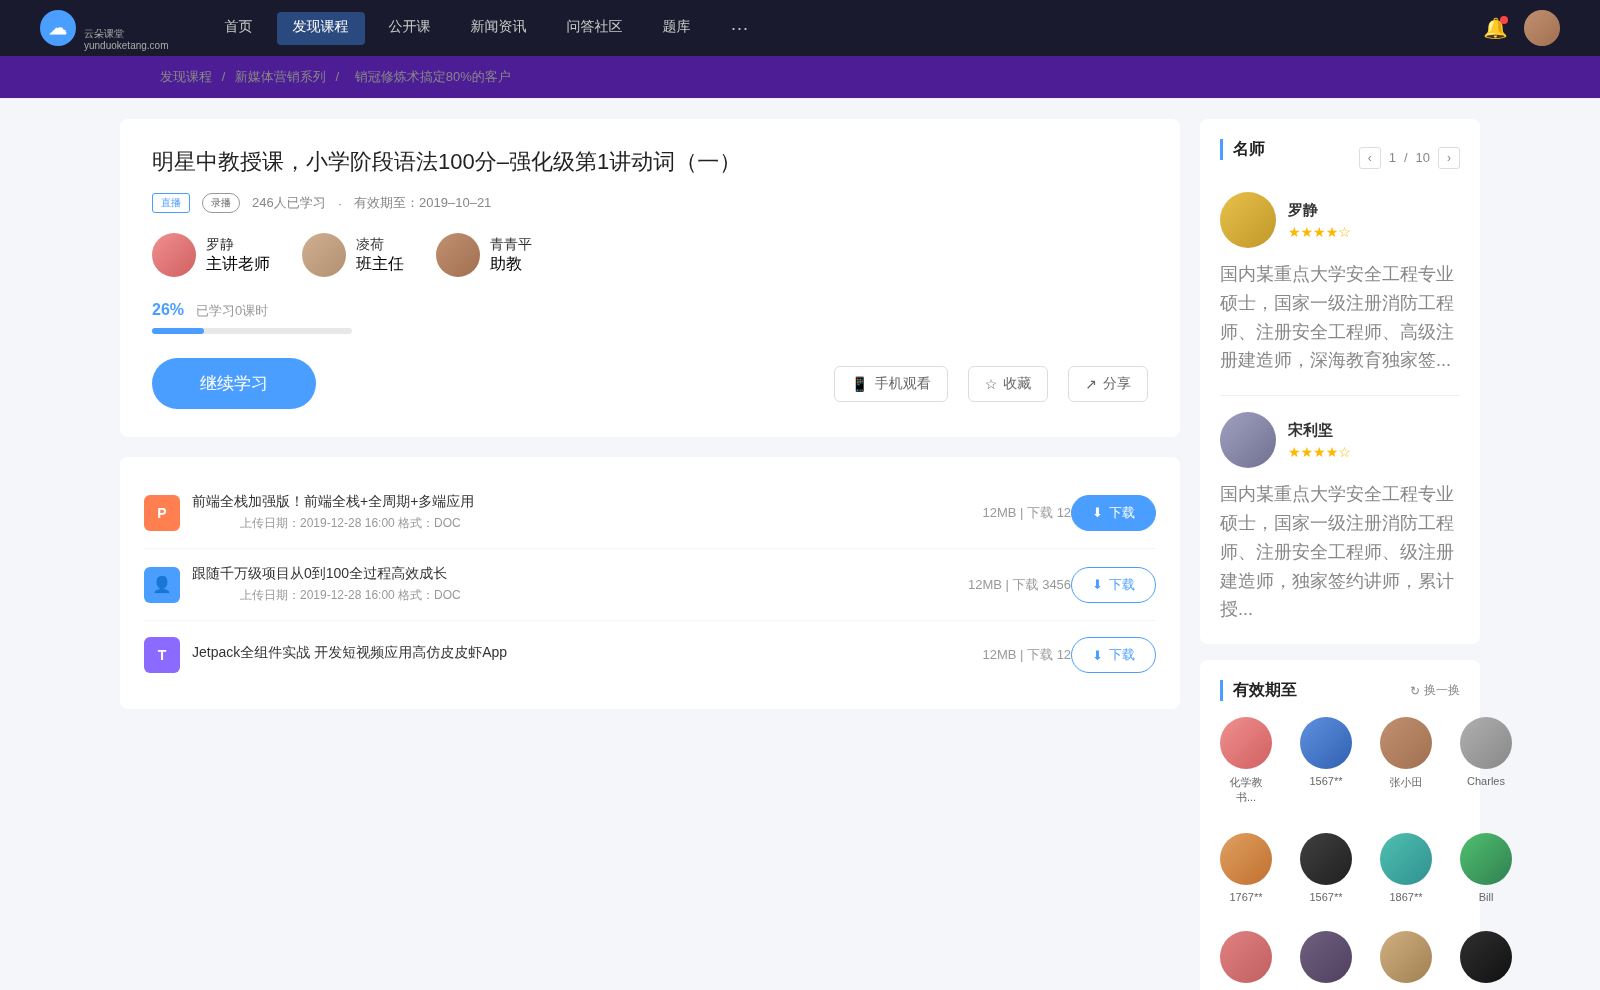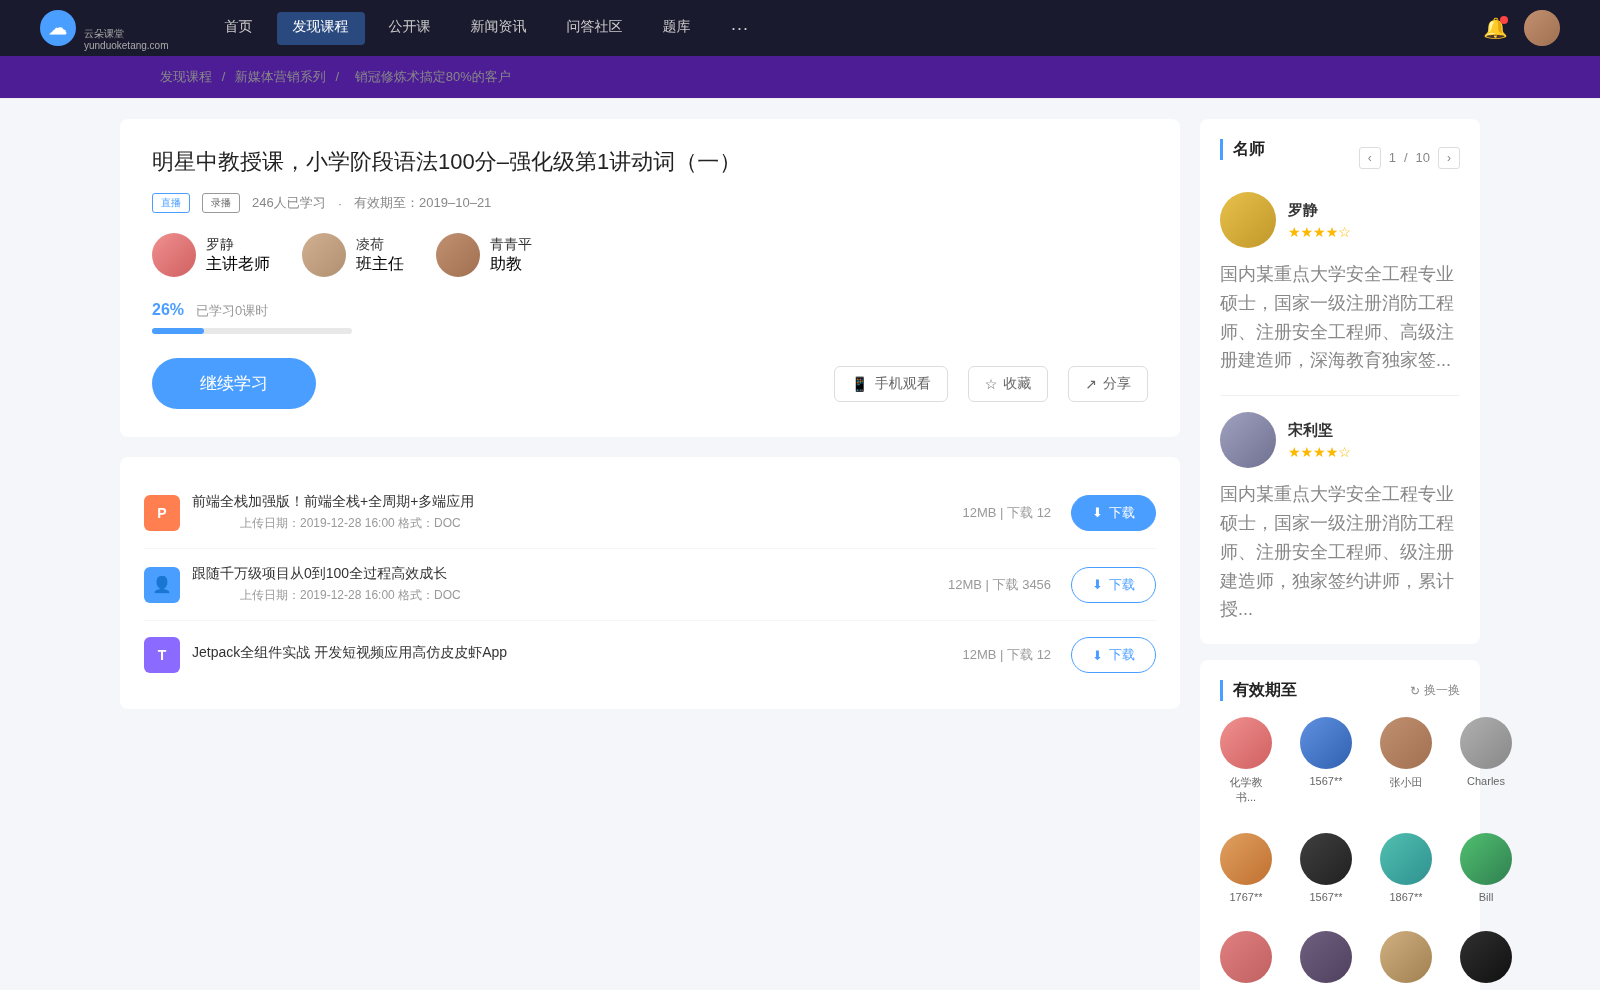--- a/index.html
+++ b/index.html
@@ -32,21 +32,21 @@
 
     
     .content { flex: 1; }
 
     
     .course-card { background: white; border-radius: 8px; padding: 28px 32px; margin-bottom: 20px; }
     .course-title { font-size: 22px; font-weight: normal; color: #222; margin-bottom: 16px; }
     .course-meta { display: flex; align-items: center; gap: 12px; margin-bottom: 20px; }
     .badge { padding: 2px 8px; border-radius: 3px; font-size: 10px; border: 1px solid; }
     .badge-live { color: #4a9eff; border-color: #4a9eff; }
-    .badge-record { color: #666; border-color: #999; }
+    .badge-record { color: #666; border-color: #999; border-radius: 10px; }
     .course-info { color: #888; font-size: 13px; }
     .teachers { display: flex; gap: 32px; margin-bottom: 24px; }
     .teacher { display: flex; align-items: center; gap: 10px; }
     .teacher-avatar { width: 44px; height: 44px; border-radius: 50%; overflow: hidden; }
     .teacher-info { display: flex; flex-direction: column; }
     .teacher-name { font-size: 14px; font-weight: 500; color: #333; }
     .teacher-role { font-size: 16px; color: #000000; }
     .progress-section { margin-bottom: 24px; }
     .progress-label { color: #4a9eff; font-weight: bold; font-size: 16px; margin-bottom: 4px; }
     .progress-sub { color: #999; font-size: 13px; display: inline; margin-left: 8px; }
@@ -67,21 +67,21 @@
 
     
     .resource-item { display: flex; align-items: center; padding: 16px 0; border-bottom: 1px solid #f5f5f5; }
     .resource-icon { width: 36px; height: 36px; border-radius: 6px; display: flex; align-items: center; justify-content: center; color: white; font-size: 14px; font-weight: bold; margin-right: 12px; flex-shrink: 0; }
     .resource-icon.orange { background: #ff7f50; }
     .resource-icon.blue { background: #4a9eff; }
     .resource-icon.purple { background: #8b6aff; }
     .resource-info { flex: 1; }
     .resource-name { font-size: 14px; color: #333; font-weight: 500; margin-bottom: 4px; }
     .resource-meta { font-size: 12px; color: #999; margin-left: 48px; }
-    .resource-stats { color: #999; font-size: 13px; margin-right: 20px; white-space: nowrap; }
+    .resource-stats { color: #999; font-size: 13px; white-space: nowrap; }
     .btn-download { background: white; color: #4a9eff; border: 1px solid #4a9eff; padding: 8px 20px; border-radius: 20px; cursor: pointer; font-size: 13px; display: flex; align-items: center; gap: 6px; white-space: nowrap; }
     .btn-download-solid { background: #4a9eff; color: white; border: 1px solid #4a9eff; padding: 8px 20px; border-radius: 20px; cursor: pointer; font-size: 13px; display: flex; align-items: center; gap: 6px; white-space: nowrap; }
 
     
     .sidebar { width: 280px; flex-shrink: 0; }
     .sidebar-card { background: white; border-radius: 8px; padding: 20px; margin-bottom: 16px; }
     .sidebar-title { font-size: 16px; font-weight: bold; color: #222; margin-bottom: 16px; display: flex; align-items: center; gap: 8px; border-left: 3px solid #4a9eff; padding-left: 10px; }
     .sidebar-title-row { display: flex; align-items: center; justify-content: space-between; margin-bottom: 16px; }
     .pagination { display: flex; align-items: center; gap: 8px; font-size: 13px; color: #888; }
     .page-btn { width: 22px; height: 22px; border: 1px solid #ddd; border-radius: 3px; display: flex; align-items: center; justify-content: center; cursor: pointer; font-size: 12px; }

